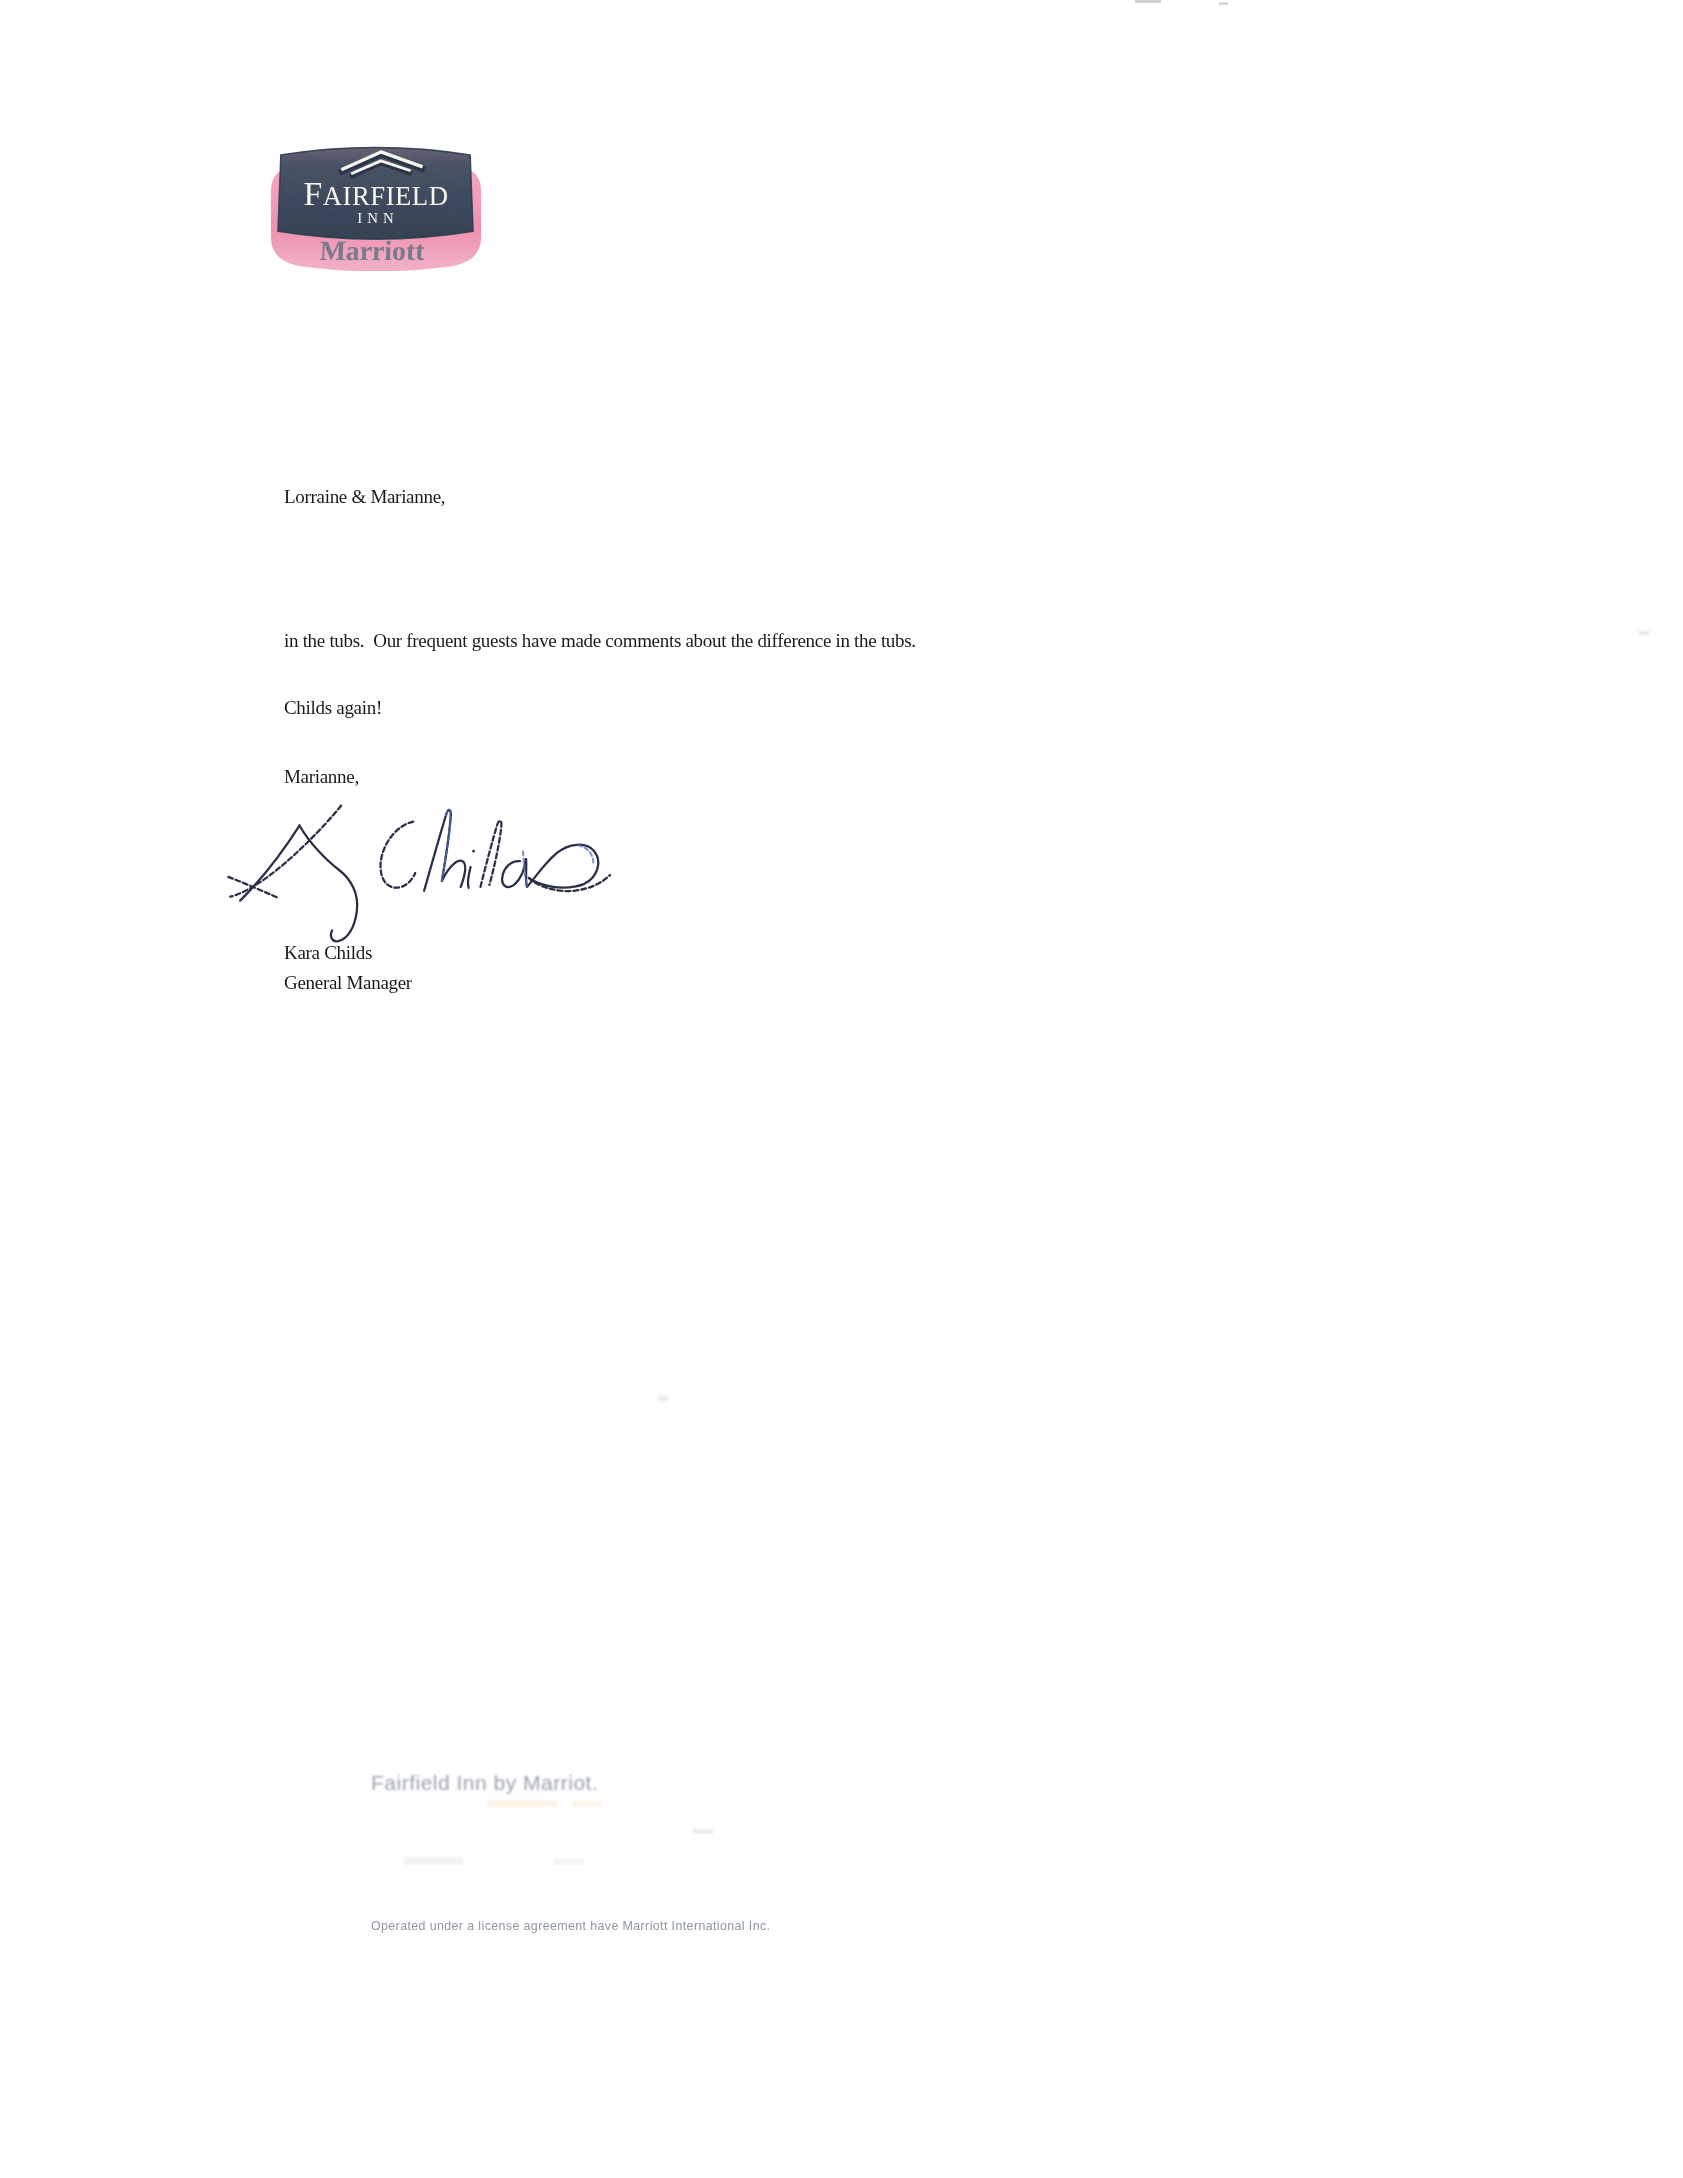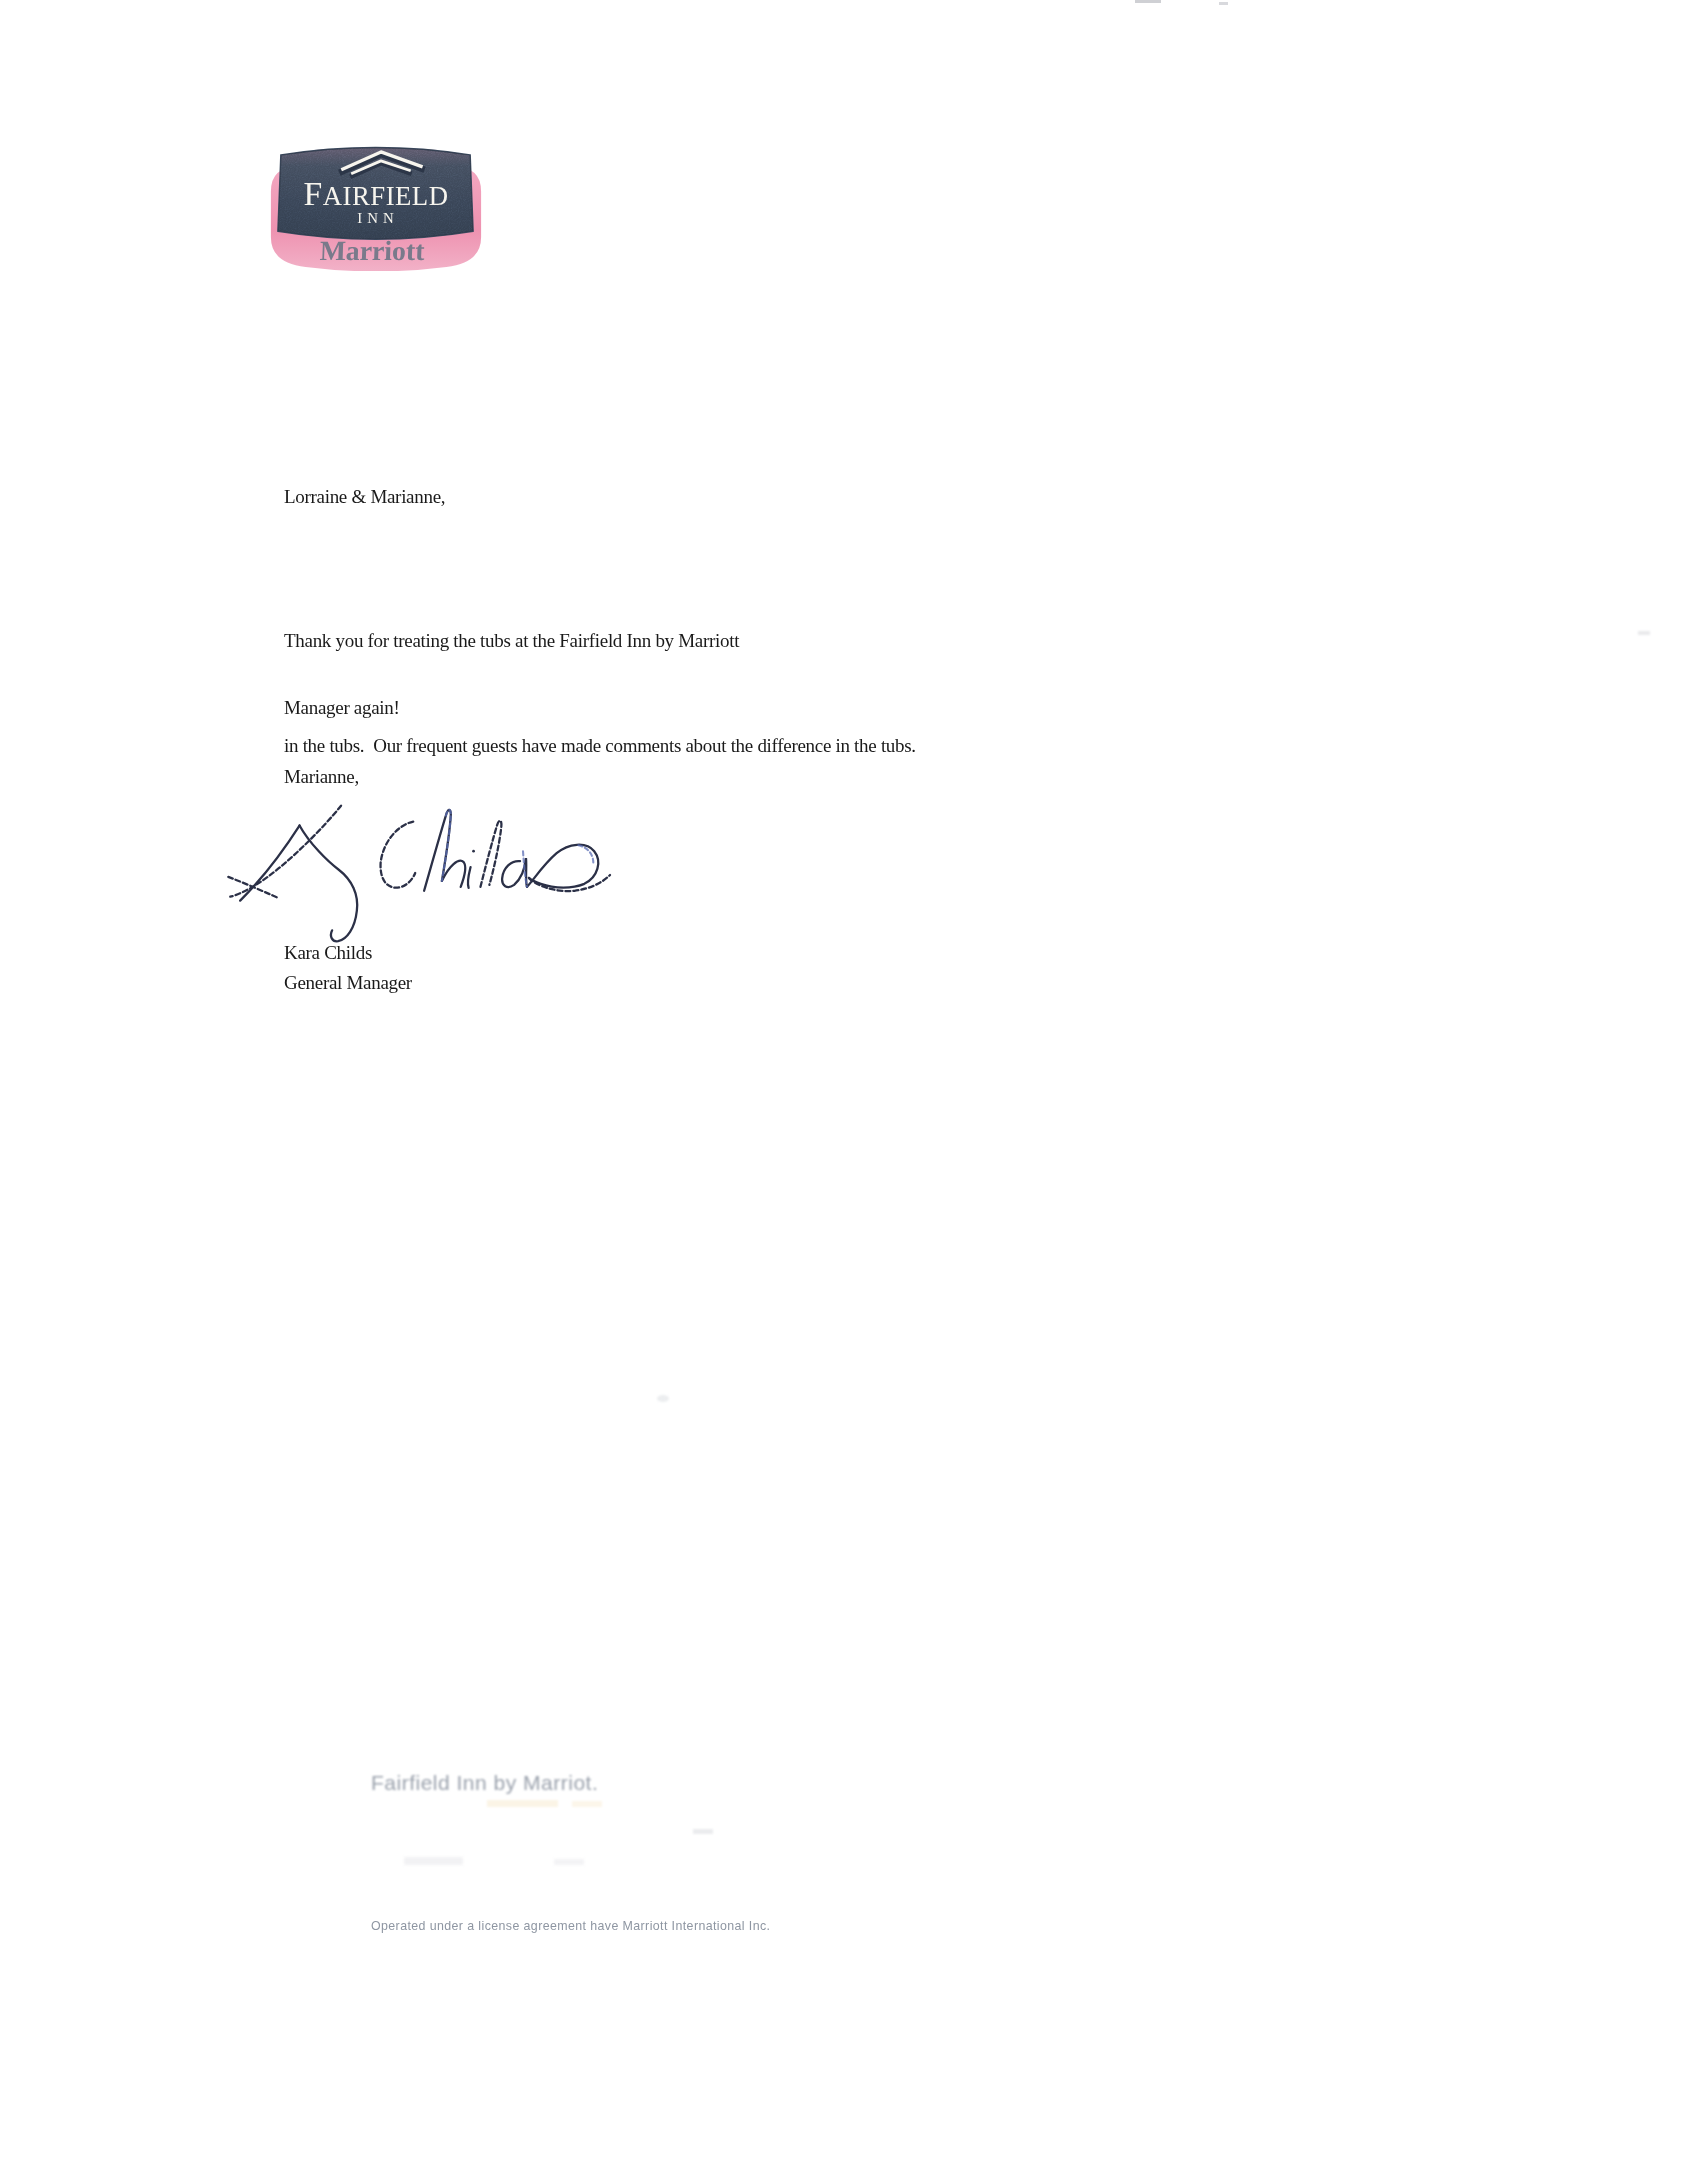--- a/index.html
+++ b/index.html
@@ -135,25 +135,24 @@
 
       <text x="119" y="84" text-anchor="middle" fill="#f7f5ee" font-family="Liberation Serif, serif" font-size="15" letter-spacing="5">INN</text>
 
       <text x="117" y="121" text-anchor="middle" fill="#6f7787" opacity="0.92" font-family="Liberation Serif, serif" font-size="28" font-weight="bold" transform="skewX(-2)">Marriott</text>
     </svg>
   </div>
 
   <div class="txt salutation">Lorraine &amp; Marianne,</div>
 
   <div class="txt body-par">
-    <div>Thank you for treating the tubs at the Fairfield Inn by Marriott</div>
     <div>in the tubs.  Our frequent guests have made comments about the difference in the tubs.</div>
   </div>
 
-  <div class="txt thanks-line">Manager again!</div>
+  <div class="txt thanks-line">Childs again!</div>
   <div class="txt closing-line">Marianne,</div>
 
   <div class="signature-wrap">
     <svg viewBox="0 0 420 180" xmlns="http://www.w3.org/2000/svg">
 
       <path class="sig sigd" d="M 116,24 C 100,44 62,84 30,104 C 22,109 12,114 4,116"></path>
       <path class="sig sigd" d="M 2,96 C 18,102 36,110 52,117"></path>
       <path class="sig" d="M 14,120 C 34,100 56,72 74,44"></path>
       <path class="sig" d="M 74,44 C 84,62 102,80 114,89 C 127,99 134,114 132,130 C 130,148 122,159 113,161 C 107,162 104,156 107,150"></path>
 

